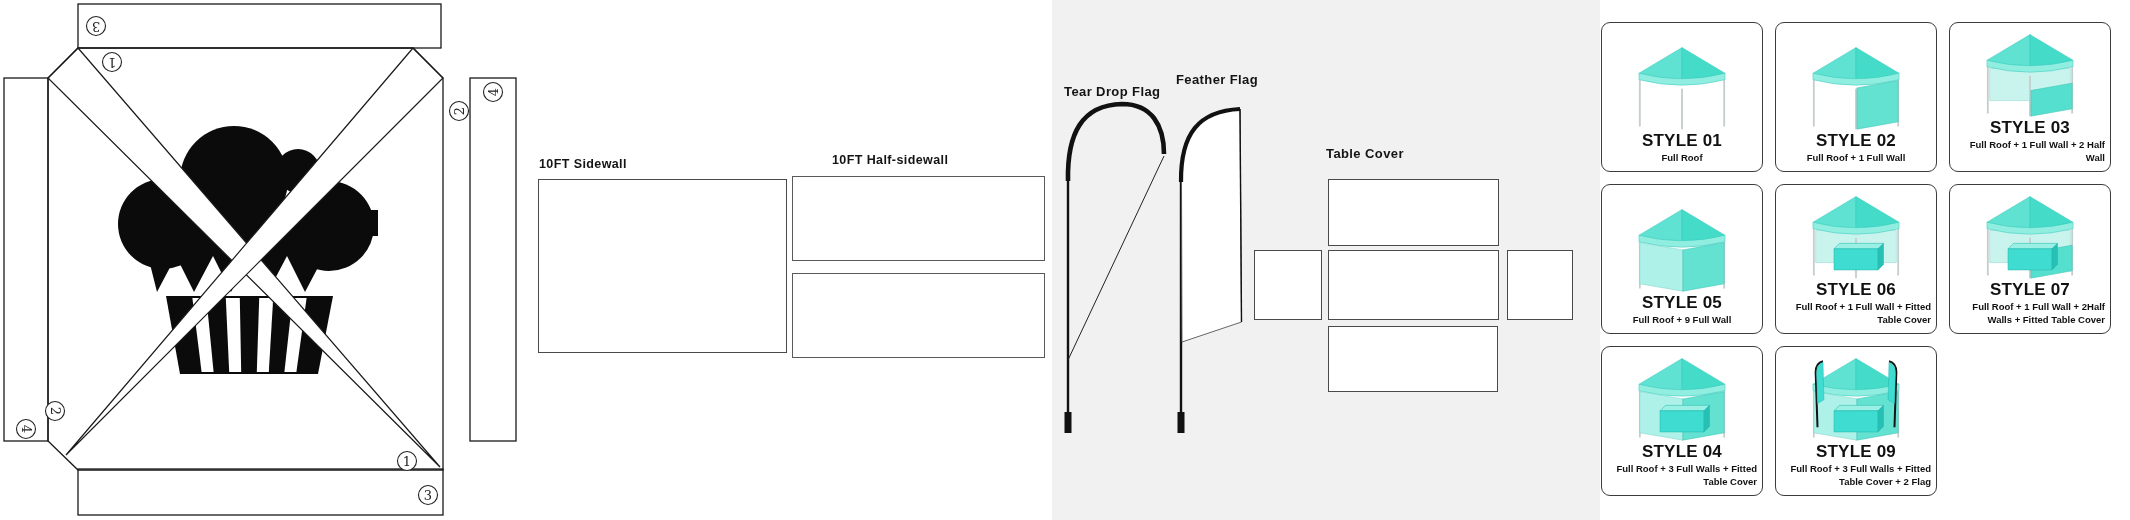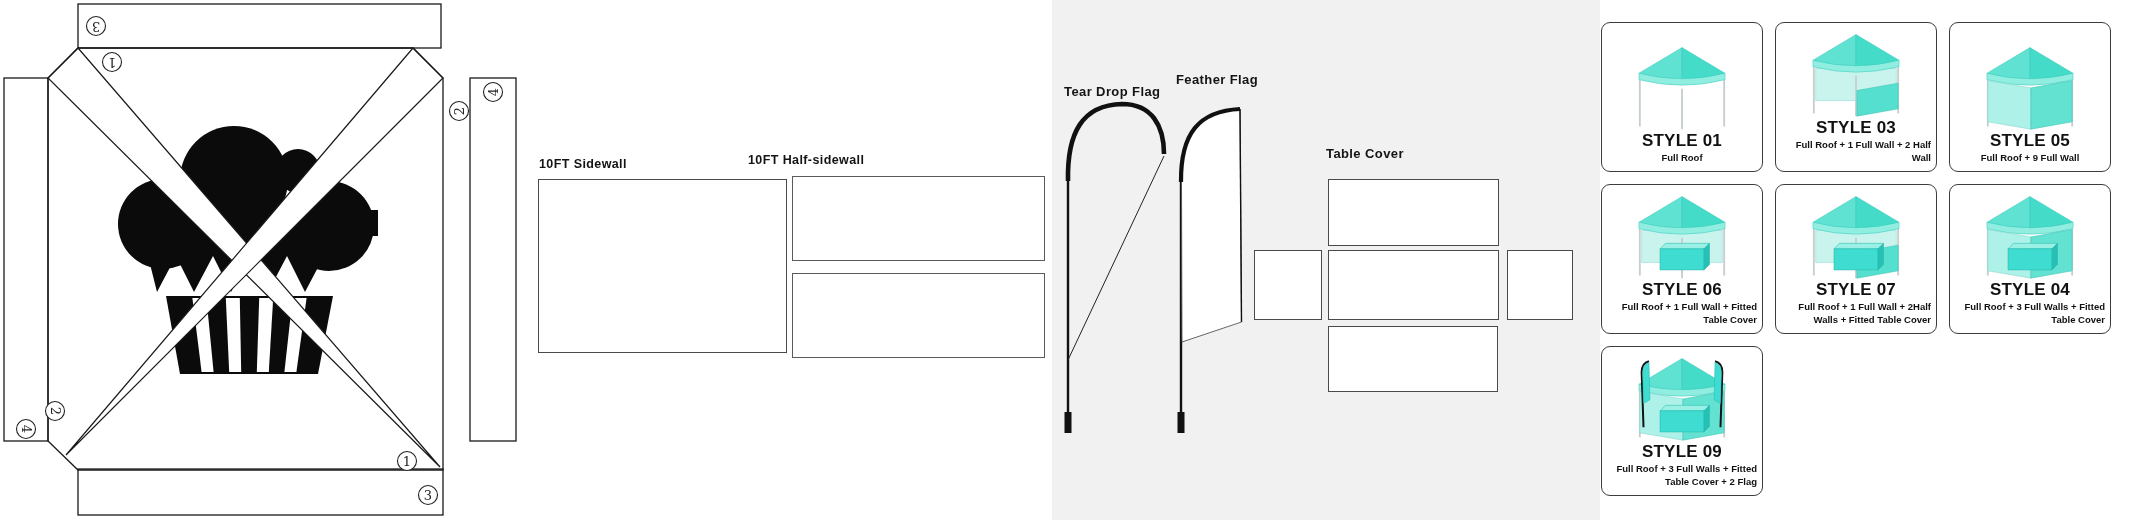--- a/index.html
+++ b/index.html
@@ -90,21 +90,21 @@
       </g>
     <g transform="translate(428,495)">
       <circle r="9.5" fill="#fff" stroke="#222" stroke-width="1.1"></circle>
       <text class="cnum" text-anchor="middle" dy="4.5">3</text>
       </g>
   </svg>
 
   <div class="part-label" style="left:539px;top:157px">10FT Sidewall</div>
   <div class="blank-box" style="left:538px;top:179px;width:249px;height:174px"></div>
 
-  <div class="part-label" style="left:748px;top:153px">10FT Half-sidewall</div>
+  <div class="part-label" style="left:832px;top:153px">10FT Half-sidewall</div>
   <div class="blank-box thin" style="left:792px;top:176px;width:253px;height:85px"></div>
   <div class="blank-box thin" style="left:792px;top:273px;width:253px;height:85px"></div>
 
   <div class="part-label" style="left:1064px;top:84px;font-size:13px">Tear Drop Flag</div>
   <div class="part-label" style="left:1176px;top:72px;font-size:13px">Feather Flag</div>
 
   <svg class="abs" style="left:1040px;top:30px" width="240" height="410" viewBox="0 0 240 410">
 
     <g>
       <line x1="28" y1="148" x2="28" y2="403" stroke="#111" stroke-width="2.4"></line>
@@ -135,20 +135,31 @@
           <path d="M14,40 L14,91 M106,40 L106,91 M60,50 L60,94" stroke="#c6cecd" stroke-width="2" fill="none"></path>
           <path d="M60,5 L13,33 Q37,42 60,42 Z" fill="#5fe2d2" stroke="#38c6b8" stroke-width="0.5"></path>
           <path d="M60,5 L107,33 Q83,42 60,42 Z" fill="#45dbc9" stroke="#38c6b8" stroke-width="0.5"></path>
           <path d="M13,33 Q60,45 107,33 L107,40 Q60,52 13,40 Z" fill="#8feee0" stroke="#38c6b8" stroke-width="0.5"></path>
         </svg>
       <div class="style-title">STYLE 01</div>
       <div class="style-desc">Full Roof</div>
     </div>
     <div class="style-card">
       <svg class="tent-svg" viewBox="0 0 120 96">
+          <path d="M14,40 L14,91 M106,40 L106,91 M60,50 L60,94" stroke="#c6cecd" stroke-width="2" fill="none"></path>
+          <path d="M60,5 L13,33 Q37,42 60,42 Z" fill="#5fe2d2" stroke="#38c6b8" stroke-width="0.5"></path>
+          <path d="M60,5 L107,33 Q83,42 60,42 Z" fill="#45dbc9" stroke="#38c6b8" stroke-width="0.5"></path>
+          <path d="M13,33 Q60,45 107,33 L107,40 Q60,52 13,40 Z" fill="#8feee0" stroke="#38c6b8" stroke-width="0.5"></path>
+          <polygon points="61,49 106,41 106,86 61,94" fill="#63e2d2" stroke="#3cc2b4" stroke-width="0.6"></polygon>
+        </svg>
+      <div class="style-title">STYLE 02</div>
+      <div class="style-desc">Full Roof + 1 Full Wall</div>
+    </div>
+    <div class="style-card">
+      <svg class="tent-svg" viewBox="0 0 120 96">
           <polygon points="16,42 104,42 104,77 16,77" fill="#c9f4ed" stroke="#8fd8cd" stroke-width="0.6"></polygon>
           <path d="M14,40 L14,91 M106,40 L106,91 M60,50 L60,94" stroke="#c6cecd" stroke-width="2" fill="none"></path>
           <path d="M60,5 L13,33 Q37,42 60,42 Z" fill="#5fe2d2" stroke="#38c6b8" stroke-width="0.5"></path>
           <path d="M60,5 L107,33 Q83,42 60,42 Z" fill="#45dbc9" stroke="#38c6b8" stroke-width="0.5"></path>
           <path d="M13,33 Q60,45 107,33 L107,40 Q60,52 13,40 Z" fill="#8feee0" stroke="#38c6b8" stroke-width="0.5"></path>
           <polygon points="61,66 106,58 106,86 61,94" fill="#55dfcf" stroke="#3cc2b4" stroke-width="0.6"></polygon>
         </svg>
       <div class="style-title">STYLE 03</div>
       <div class="style-desc">Full Roof + 1 Full Wall + 2 Half Wall</div>
     </div>

